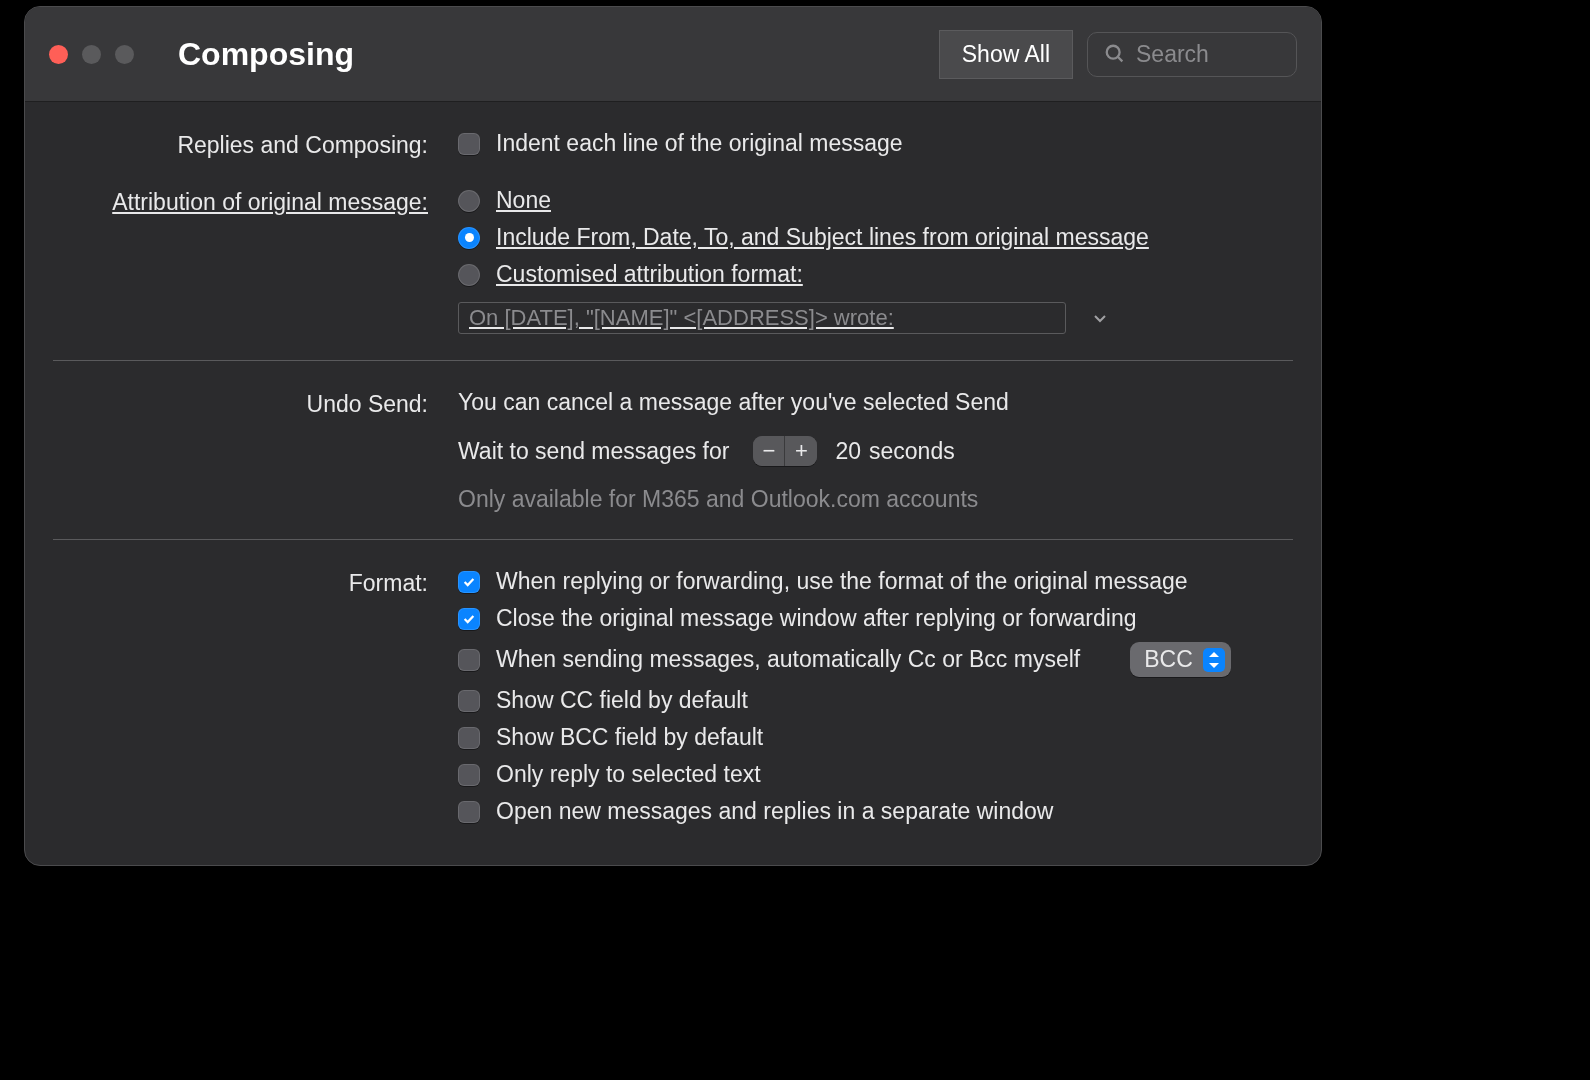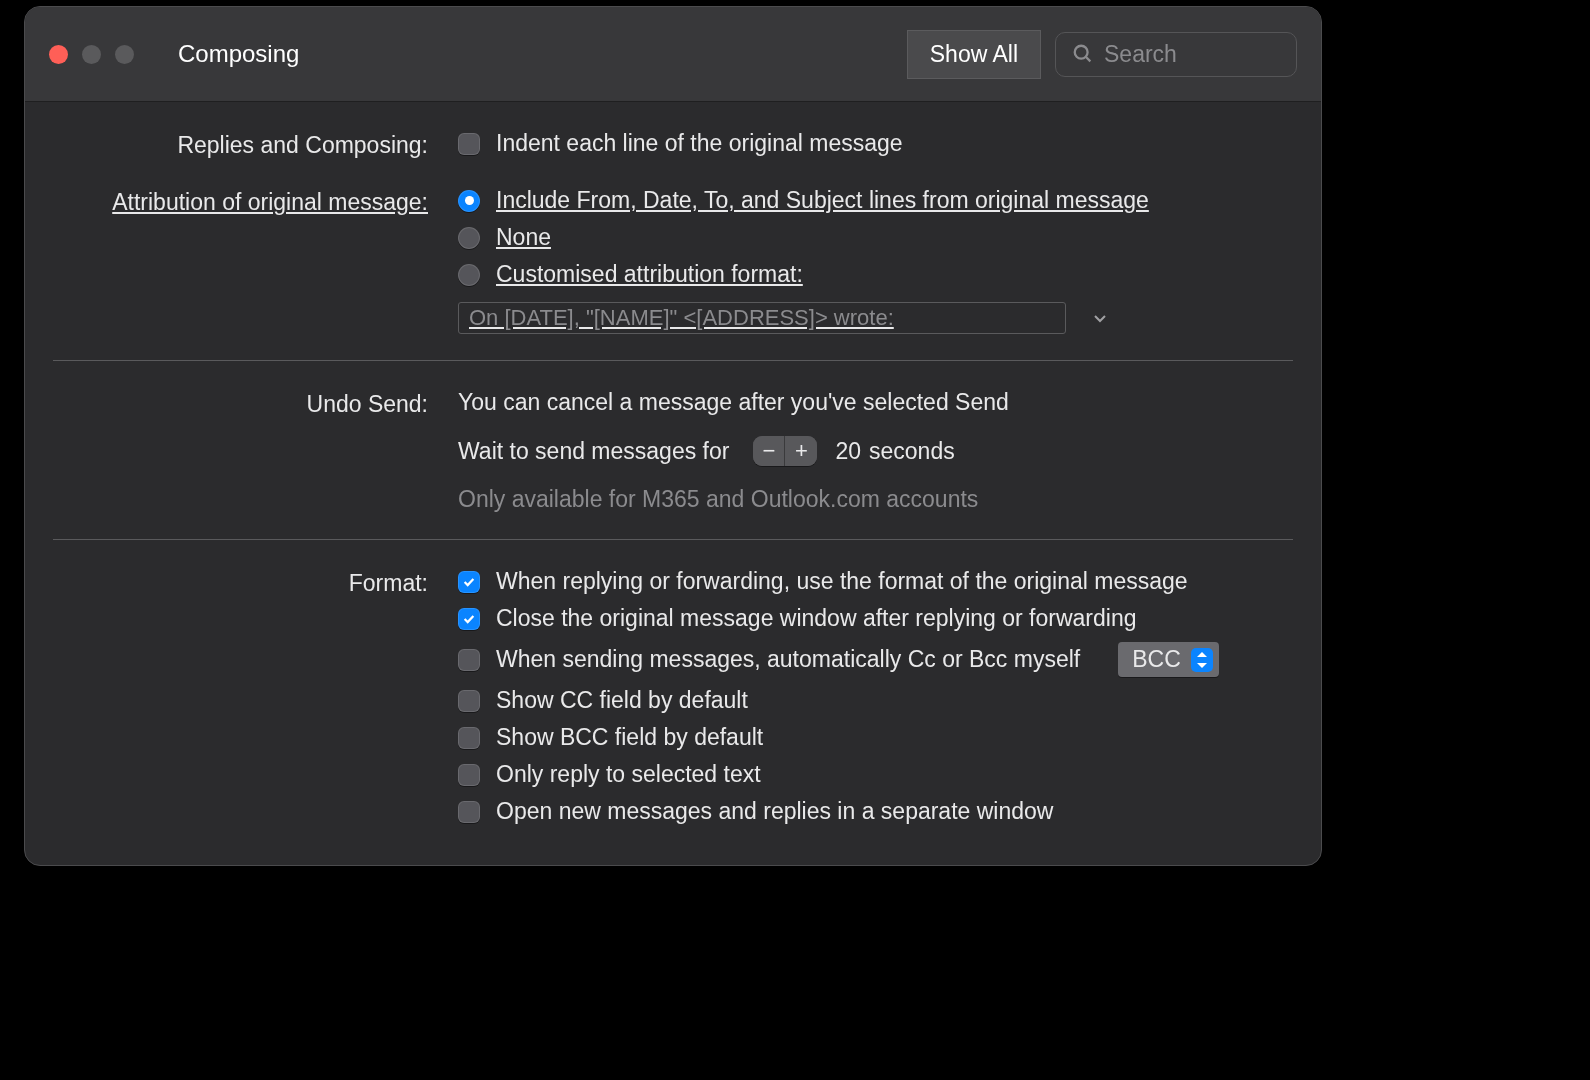--- a/index.html
+++ b/index.html
@@ -29,38 +29,38 @@
       display: flex;
       align-items: center;
       padding: 0 24px;
       background: #38383a;
       border-bottom: 1px solid #1f1f20;
     }
     .traffic { display: flex; gap: 14px; margin-right: 44px; }
     .tl { width: 19px; height: 19px; border-radius: 50%; }
     .tl.red { background: #ff5f57; }
     .tl.grey { background: #5a5a5c; }
-    .title { font-size: 24px; font-weight: 400; color: #fff; }
+    .title { font-size: 32px; font-weight: 700; color: #fff; }
     .toolbar-right { margin-left: auto; display: flex; gap: 14px; align-items: center; }
     .btn-showall {
       background: #4a4a4c;
       color: #fff;
       border: 1px solid #5b5b5d;
       border-radius: 0;
       padding: 10px 22px;
       font-size: 23px;
       cursor: pointer;
     }
     .searchbox {
       display: flex; align-items: center; gap: 10px;
       background: #38383a;
       border: 1px solid #555557;
       border-radius: 10px;
       padding: 8px 16px;
-      width: 242px;
+      width: 210px;
     }
     .searchbox input {
       background: transparent; border: none; outline: none;
       color: #e9e9ea; font-size: 23px; width: 100%;
     }
     .searchbox input::placeholder { color: #8b8b8e; }
     .search-icon { color: #8b8b8e; width: 22px; height: 22px; flex: none; }
 
     .content { padding: 28px 28px 40px 28px; }
     .row { display: flex; align-items: flex-start; margin-bottom: 6px; }
@@ -118,25 +118,25 @@
       color: #e9e9ea;
       font-size: 22px;
       cursor: pointer;
       display: flex; align-items: center; justify-content: center;
     }
     .stepper button:first-child { border-right: 1px solid #3a3a3c; }
     .helper { color: #8b8b8e; margin-top: 10px; }
     .dropdown {
       display: inline-flex; align-items: center;
       background: #6a6a6e;
-      border-radius: 4px;
+      border-radius: 9px;
       padding: 4px 6px 4px 14px;
       gap: 10px;
       box-shadow: 0 1px 0 rgba(0,0,0,.4);
-      margin-left: 22px;
+      margin-left: 34px;
     }
     .dropdown .dd-arrow {
       width: 22px; height: 24px;
       background: #0a84ff;
       border-radius: 5px;
       display: inline-flex; align-items: center; justify-content: center;
     }
     .dd-arrow svg { width: 12px; height: 16px; }
     .format-row { display: flex; align-items: center; }
   </style>
@@ -172,26 +172,26 @@
           <span class="checkbox"></span>
           <span>Indent each line of the original message</span>
         </label>
       </div>
     </div>
 
     <div class="row" style="margin-top:28px;text-decoration:underline;">
       <div class="label">Attribution of original message:</div>
       <div class="controls">
         <label class="opt">
+          <span class="radio"></span>
+          <span>None</span>
+        </label>
+        <label class="opt">
           <span class="radio selected"></span>
           <span>Include From, Date, To, and Subject lines from original message</span>
-        </label>
-        <label class="opt">
-          <span class="radio"></span>
-          <span>None</span>
         </label>
         <label class="opt">
           <span class="radio"></span>
           <span>Customised attribution format:</span>
         </label>
         <div class="opt" style="margin-top:4px;">
           <span class="disabled-input">On [DATE], "[NAME]" &lt;[ADDRESS]&gt; wrote:</span>
           <svg class="chevron-down" viewBox="0 0 20 20" fill="none" stroke="currentColor" stroke-width="2">
               <polyline points="5,8 10,13 15,8"></polyline>
             </svg>

